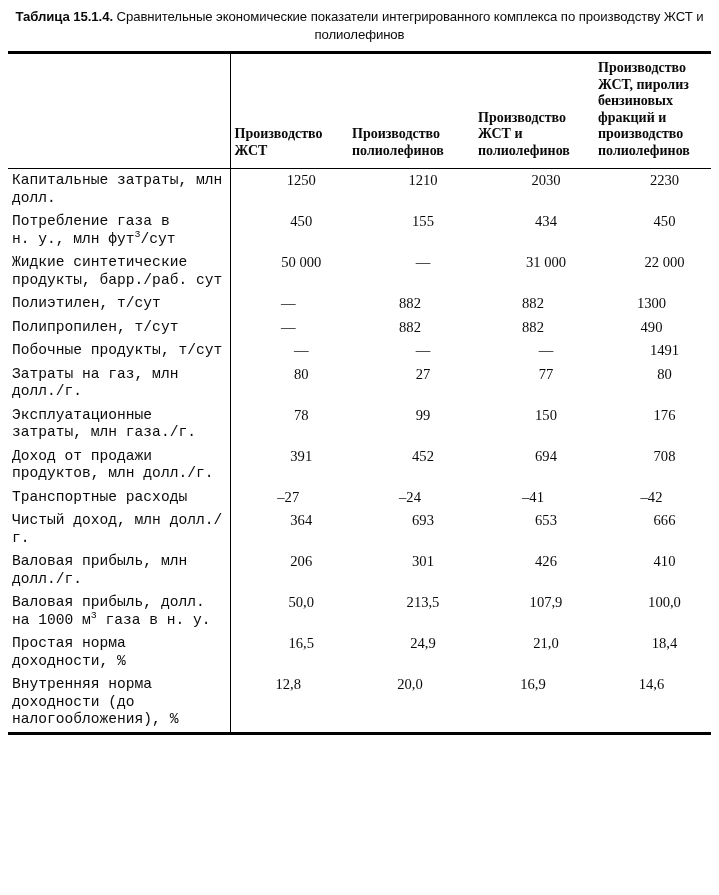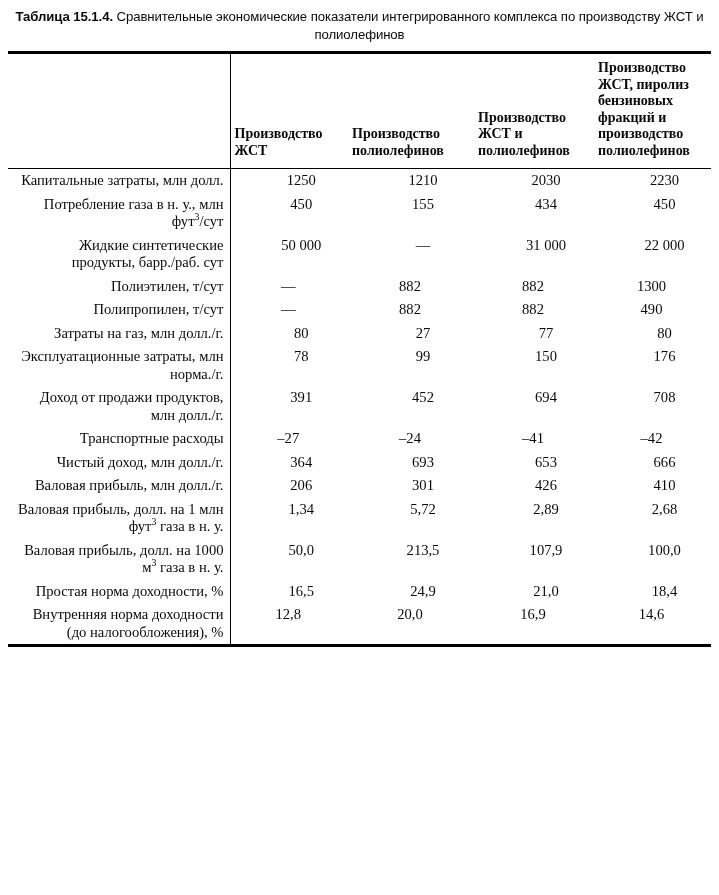--- a/index.html
+++ b/index.html
@@ -84,23 +84,24 @@
   
   thead th.hcol0 { border-right: 1.4px solid #000; }
   tbody td.col0 { border-right: 1.4px solid #000; }
 
   tbody td {
     vertical-align: top;
     padding: 3px 4px 3px 2px;
     line-height: 1.2;
   }
   tbody td.col0 {
-    text-align: right;
+    text-align: left;
     padding-left: 4px;
     padding-right: 6px;
+    font-family: Liberation Mono, monospace;
   }
   tbody td.val {
     text-align: center;
     padding-top: 3px;
   }
   tbody tr.two-line td.val {
     padding-top: 3px;
     padding-left: 28px;
   }
   sup {
@@ -173,31 +174,38 @@
       </tr>
 
       <tr>
         <td class="col0">Полипропилен, т/сут</td>
         <td class="val">—</td>
         <td class="val">882</td>
         <td class="val">882</td>
         <td class="val">490</td>
       </tr>
 
+      <tr class="two-line">
+        <td class="col0">Побочные продукты, т/сут</td>
+        <td class="val">—</td>
+        <td class="val">—</td>
+        <td class="val">—</td>
+        <td class="val">1491</td>
+      </tr>
 
       <tr class="two-line">
         <td class="col0">Затраты на газ, млн долл./г.</td>
         <td class="val">80</td>
         <td class="val">27</td>
         <td class="val">77</td>
         <td class="val">80</td>
       </tr>
 
       <tr class="two-line">
-        <td class="col0">Эксплуатационные затраты, млн норма./г.</td>
+        <td class="col0">Эксплуатационные затраты, млн газа./г.</td>
         <td class="val">78</td>
         <td class="val">99</td>
         <td class="val">150</td>
         <td class="val">176</td>
       </tr>
 
 
       <tr class="two-line">
         <td class="col0">Доход от продажи продуктов, млн долл./г.</td>
         <td class="val">391</td>
@@ -223,27 +231,20 @@
       </tr>
 
       <tr class="two-line">
         <td class="col0">Валовая прибыль, млн долл./г.</td>
         <td class="val">206</td>
         <td class="val">301</td>
         <td class="val">426</td>
         <td class="val">410</td>
       </tr>
 
-      <tr class="two-line">
-        <td class="col0">Валовая прибыль, долл. на 1 млн фут<sup>3</sup> газа в н.&nbsp;у.</td>
-        <td class="val">1,34</td>
-        <td class="val">5,72</td>
-        <td class="val">2,89</td>
-        <td class="val">2,68</td>
-      </tr>
 
       <tr class="two-line">
         <td class="col0">Валовая прибыль, долл. на 1000 м<sup>3</sup> газа в н.&nbsp;у.</td>
         <td class="val">50,0</td>
         <td class="val">213,5</td>
         <td class="val">107,9</td>
         <td class="val">100,0</td>
       </tr>
 
       <tr class="two-line">

